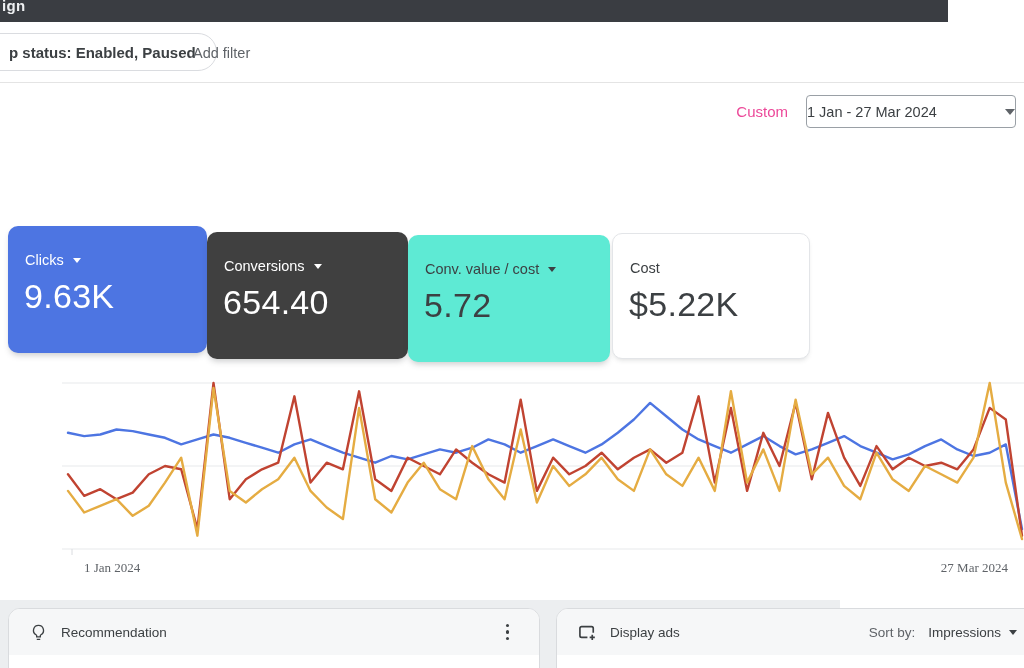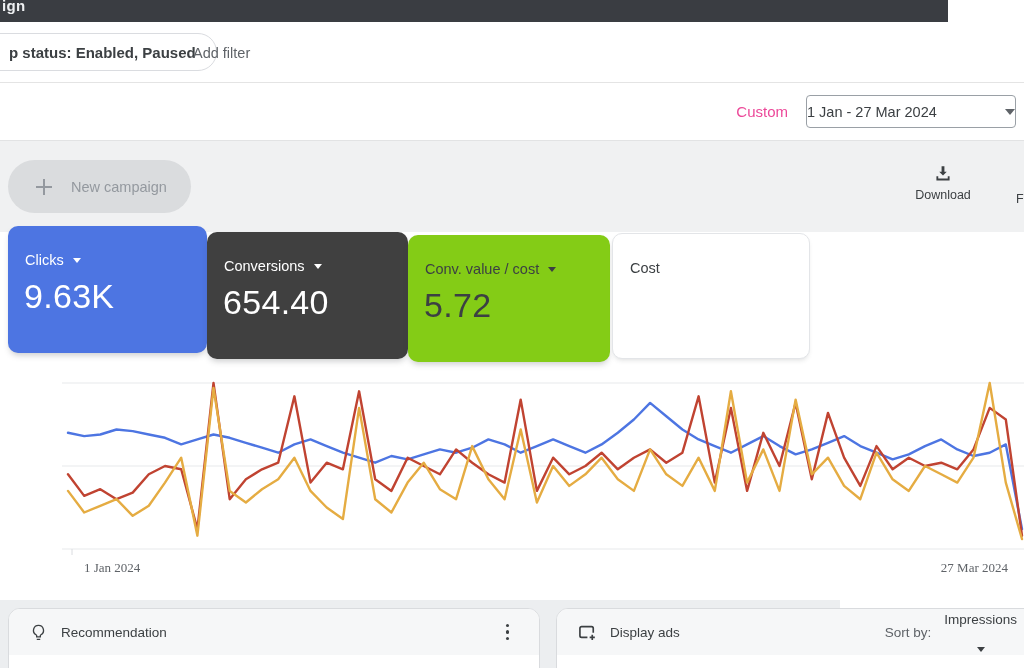--- a/index.html
+++ b/index.html
@@ -48,21 +48,21 @@
   .bottom-region { position:absolute; left:0; top:600px; width:840px; height:68px; background:#eceef0; }
   .panel-card { position:absolute; top:8px; height:70px; background:#fff; border:1px solid #d9dbde; border-radius:12px 12px 0 0; overflow:hidden; }
   .panel-card .panel-header { height:46px; background:#f6f7f8; display:flex; align-items:center; padding:0 18px 0 20px; gap:13px; }
   .panel-title { color:#3c4043; font-size:13.5px; }
   .rec-card { left:8px; width:532px; }
   .ads-card { left:556px; width:480px; }
   .spacer { flex:1; }
   .kebab { display:flex; flex-direction:column; gap:3px; margin-right:8px; cursor:pointer; padding:4px; }
   .kebab i { width:3.5px; height:3.5px; border-radius:50%; background:#3c4043; }
   .sort-by { color:#5f6368; font-size:13.5px; margin-right:0; }
-  .sort-value { display:flex; align-items:center; gap:20px; color:#3c4043; font-size:13.5px; font-weight:500; cursor:pointer;flex-direction:column; }
+  .sort-value { display:flex; align-items:center; gap:8px; color:#3c4043; font-size:13.5px; font-weight:500; cursor:pointer; }
   .sort-value .caret { border-top-color:#3c4043; }
   .icon-svg { flex:0 0 auto; display:block; }
 </style>
 </head>
 <body>
 
 <div class="screen">
 
   <div class="topbar">
     <span class="partial-title">ign</span>
@@ -80,62 +80,47 @@
   <div class="date-row">
     <div class="custom-label">
       <span>Custom</span>
     </div>
     <div class="date-btn">
       <span>1 Jan - 27 Mar 2024</span>
       <span class="caret"></span>
     </div>
   </div>
 
-  <div class="toolbar-band">
-    <button class="new-campaign">
-      <svg class="icon-svg" width="24" height="24" viewBox="0 0 24 24">
-        <path d="M12 4v16M4 12h16" stroke="#94999f" stroke-width="2" fill="none"></path>
-      </svg>
-      <span>New campaign</span>
-    </button>
-    <div class="download">
-      <svg class="icon-svg" width="20" height="20" viewBox="0 0 24 24">
-        <polygon points="12,15 7.5,10.5 10.3,10.5 10.3,4 13.7,4 13.7,10.5 16.5,10.5" fill="#3c4043"></polygon>
-        <path d="M5.2 15.8v4h13.6v-4" stroke="#3c4043" stroke-width="2.2" fill="none"></path>
-      </svg>
-      <span>Download</span>
-    </div>
-    <span class="partial-right">F</span>
-  </div>
 
   <div class="scorecard sc-0" style="background: rgb(77, 117, 226); color: rgb(255, 255, 255);">
     <div class="sc-label">
       <span>Clicks</span>
       <span class="caret"></span>
     </div>
     <div class="sc-value">9.63K</div>
   </div>
   <div class="scorecard sc-1" style="background: #404040; color: rgb(255, 255, 255);">
     <div class="sc-label">
       <span>Conversions</span>
       <span class="caret"></span>
     </div>
     <div class="sc-value">654.40</div>
   </div>
-  <div class="scorecard sc-2" style="background: #84cc16; color: rgb(60, 64, 67);">
+  <div class="scorecard sc-2" style="background: #5eead4; color: rgb(60, 64, 67);">
     <div class="sc-label">
       <span>Conv. value / cost</span>
       <span class="caret"></span>
     </div>
     <div class="sc-value">5.72</div>
   </div>
   <div class="scorecard sc-3" style="background: rgb(255, 255, 255); color: rgb(60, 64, 67);">
     <div class="sc-label">
       <span>Cost</span>
     </div>
+    <div class="sc-value">$5.22K</div>
   </div>
 
   <svg class="chart-svg" id="trend-svg" width="1024" height="200" viewBox="0 370 1024 200">
     <g>
       <line x1="62" y1="383" x2="1024" y2="383" stroke="#e7e9eb" stroke-width="1"></line>
       <line x1="62" y1="466" x2="1024" y2="466" stroke="#e7e9eb" stroke-width="1"></line>
       <line x1="62" y1="549" x2="1024" y2="549" stroke="#e7e9eb" stroke-width="1"></line>
       <line x1="72" y1="549" x2="72" y2="555" stroke="#dadce0" stroke-width="1"></line>
     </g>
   <polyline points="68.0,432.8 84.2,436.1 100.3,434.5 116.5,429.5 132.7,431.1 148.8,434.5 165.0,437.8 181.2,444.4 197.4,439.4 213.5,434.5 229.7,437.8 245.9,442.8 262.0,447.7 278.2,452.7 294.4,444.4 310.5,439.4 326.7,446.1 342.9,452.7 359.1,457.7 375.2,462.7 391.4,456.0 407.6,459.4 423.7,454.4 439.9,449.4 456.1,452.7 472.2,447.7 488.4,439.4 504.6,444.4 520.7,452.7 536.9,446.1 553.1,439.4 569.3,446.1 585.4,452.7 601.6,444.4 617.8,432.8 633.9,419.5 650.1,402.9 666.3,416.2 682.4,429.5 698.6,439.4 714.8,446.1 730.9,452.7 747.1,444.4 763.3,436.1 779.5,446.1 795.6,454.4 811.8,449.4 828.0,442.8 844.1,436.1 860.3,446.1 876.5,452.7 892.6,459.4 908.8,454.4 925.0,446.1 941.2,439.4 957.3,449.4 973.5,456.0 989.7,452.7 1005.8,444.4 1022.0,529.1" fill="none" stroke="#4d75e2" stroke-width="2.4" stroke-linejoin="round" stroke-linecap="round"></polyline>

